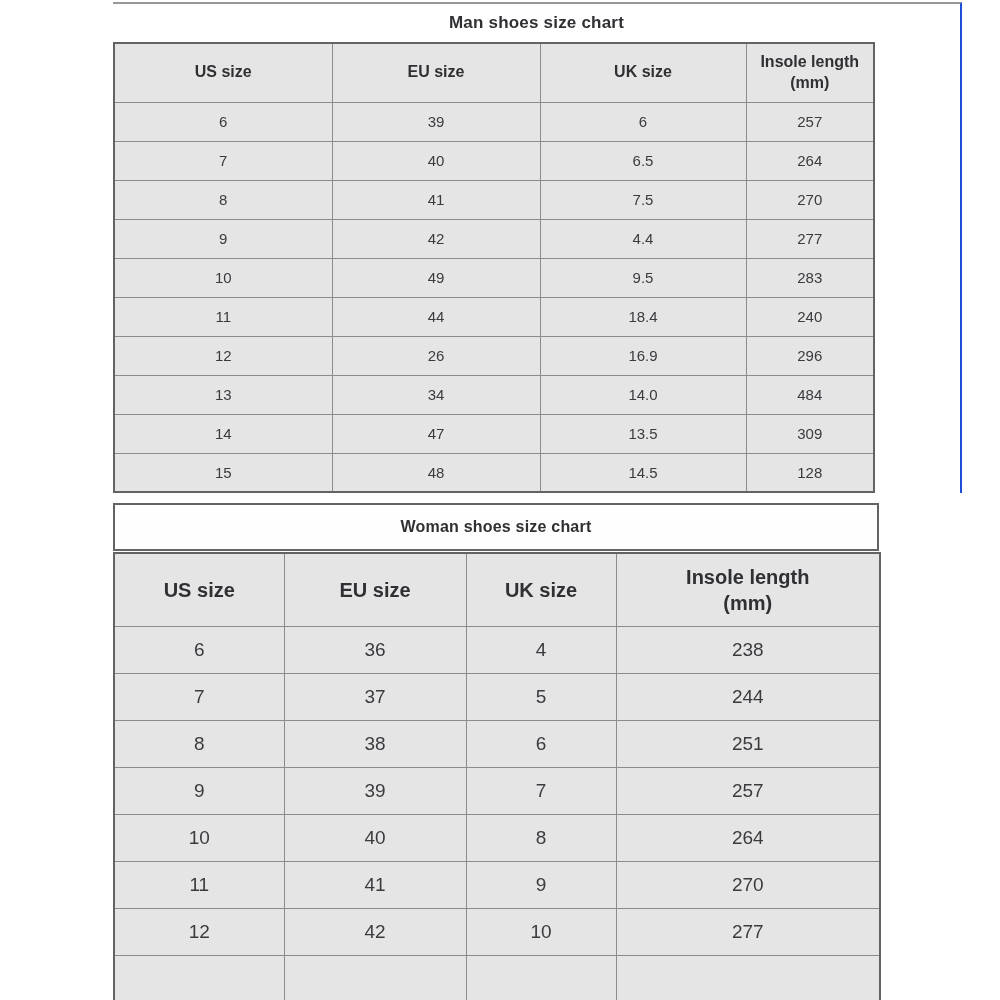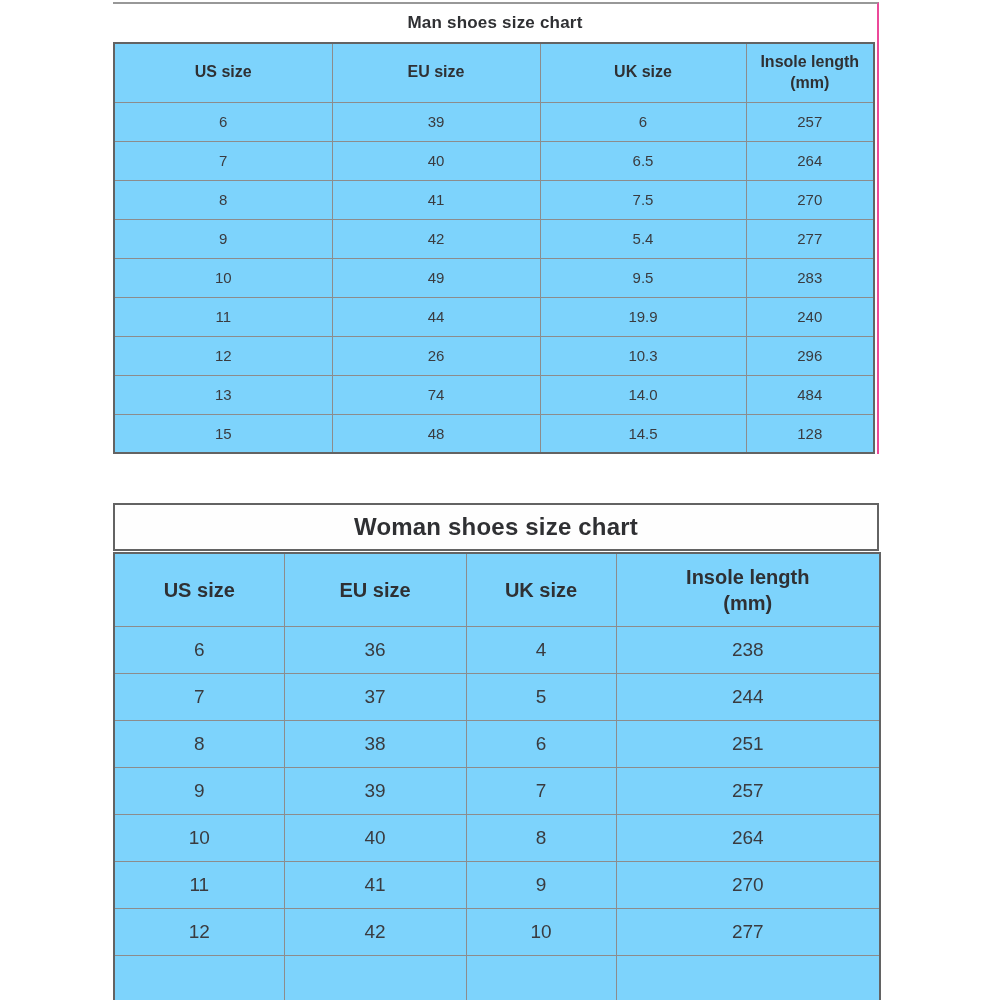--- a/index.html
+++ b/index.html
@@ -12,38 +12,38 @@
     font-family: "Liberation Sans", "DejaVu Sans", sans-serif;
     color: #3a3b3f;
     position: relative;
   }
 
   
   .man-section {
     position: absolute;
     left: 113px;
     top: 2px;
-    width: 766px;
+    width: 849px;
     border-top: 2px solid #989898;
-    border-right: 2px solid #ec4899;
+    border-right: 2px solid #1d4ed8;
   }
   .man-title {
     height: 38px;
     display: flex;
     align-items: center;
     justify-content: center;
     font-weight: bold;
     font-size: 17px;
     color: #2f3033;
     letter-spacing: 0.2px;
   }
   table.size-table {
     border-collapse: collapse;
     table-layout: fixed;
-    background: #7dd3fc;
+    background: #e5e5e5;
   }
   table.man-table { width: 760px; border: 2px solid #636363; }
   table.size-table th,
   table.size-table td {
     border: 1px solid #8c8c8c;
     text-align: center;
     vertical-align: middle;
     overflow: hidden;
   }
   table.man-table th {
@@ -66,21 +66,21 @@
     top: 503px;
     width: 766px;
   }
   .woman-title {
     border: 2px solid #636363;
     height: 48px;
     display: flex;
     align-items: center;
     justify-content: center;
     font-weight: bold;
-    font-size: 24px;
+    font-size: 16px;
     color: #2f3033;
     background: #fefefe;
     letter-spacing: 0.2px;
   }
   table.woman-table {
     margin-top: 1px;
     width: 766px;
     border: 2px solid #636363;
   }
   table.woman-table th {
@@ -134,46 +134,52 @@
         </tr>
         <tr>
           <td>8</td>
           <td>41</td>
           <td>7.5</td>
           <td>270</td>
         </tr>
         <tr>
           <td>9</td>
           <td>42</td>
-          <td>5.4</td>
+          <td>4.4</td>
           <td>277</td>
         </tr>
         <tr>
           <td>10</td>
           <td>49</td>
           <td>9.5</td>
           <td>283</td>
         </tr>
         <tr>
           <td>11</td>
           <td>44</td>
-          <td>19.9</td>
+          <td>18.4</td>
           <td>240</td>
         </tr>
         <tr>
           <td>12</td>
           <td>26</td>
-          <td>10.3</td>
+          <td>16.9</td>
           <td>296</td>
         </tr>
         <tr>
           <td>13</td>
-          <td>74</td>
+          <td>34</td>
           <td>14.0</td>
           <td>484</td>
+        </tr>
+        <tr>
+          <td>14</td>
+          <td>47</td>
+          <td>13.5</td>
+          <td>309</td>
         </tr>
         <tr>
           <td>15</td>
           <td>48</td>
           <td>14.5</td>
           <td>128</td>
         </tr>
       </tbody>
   </table>
 </div>

